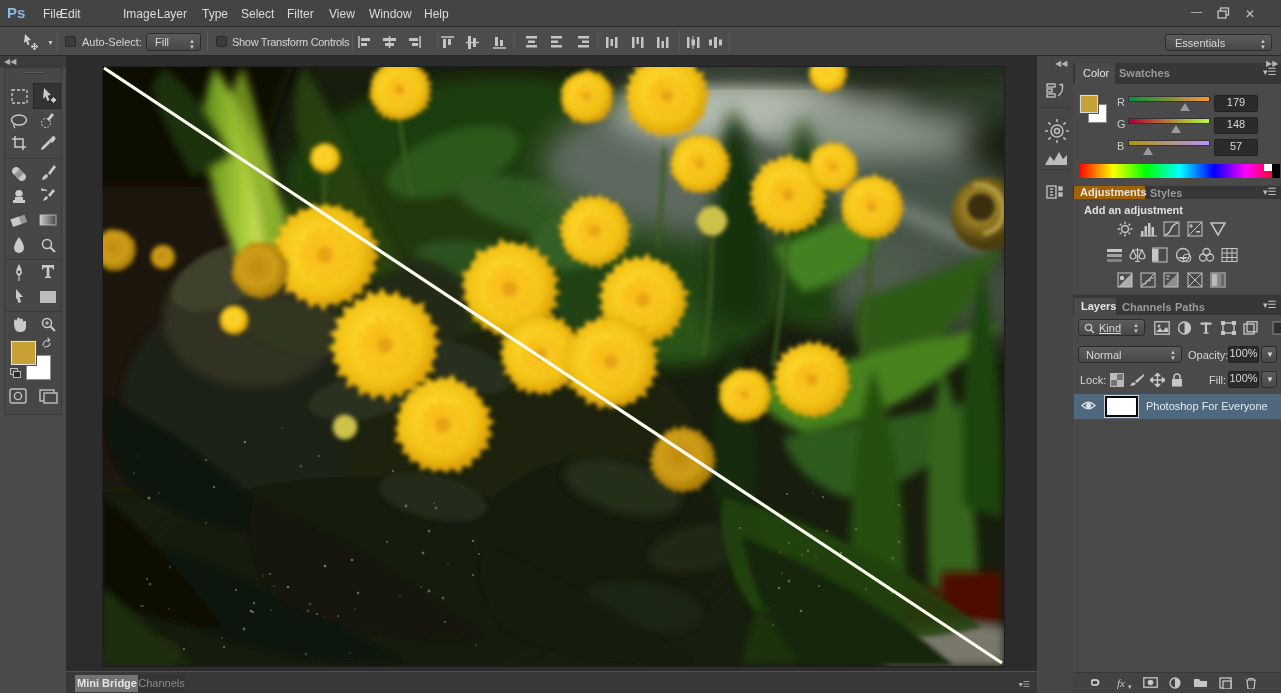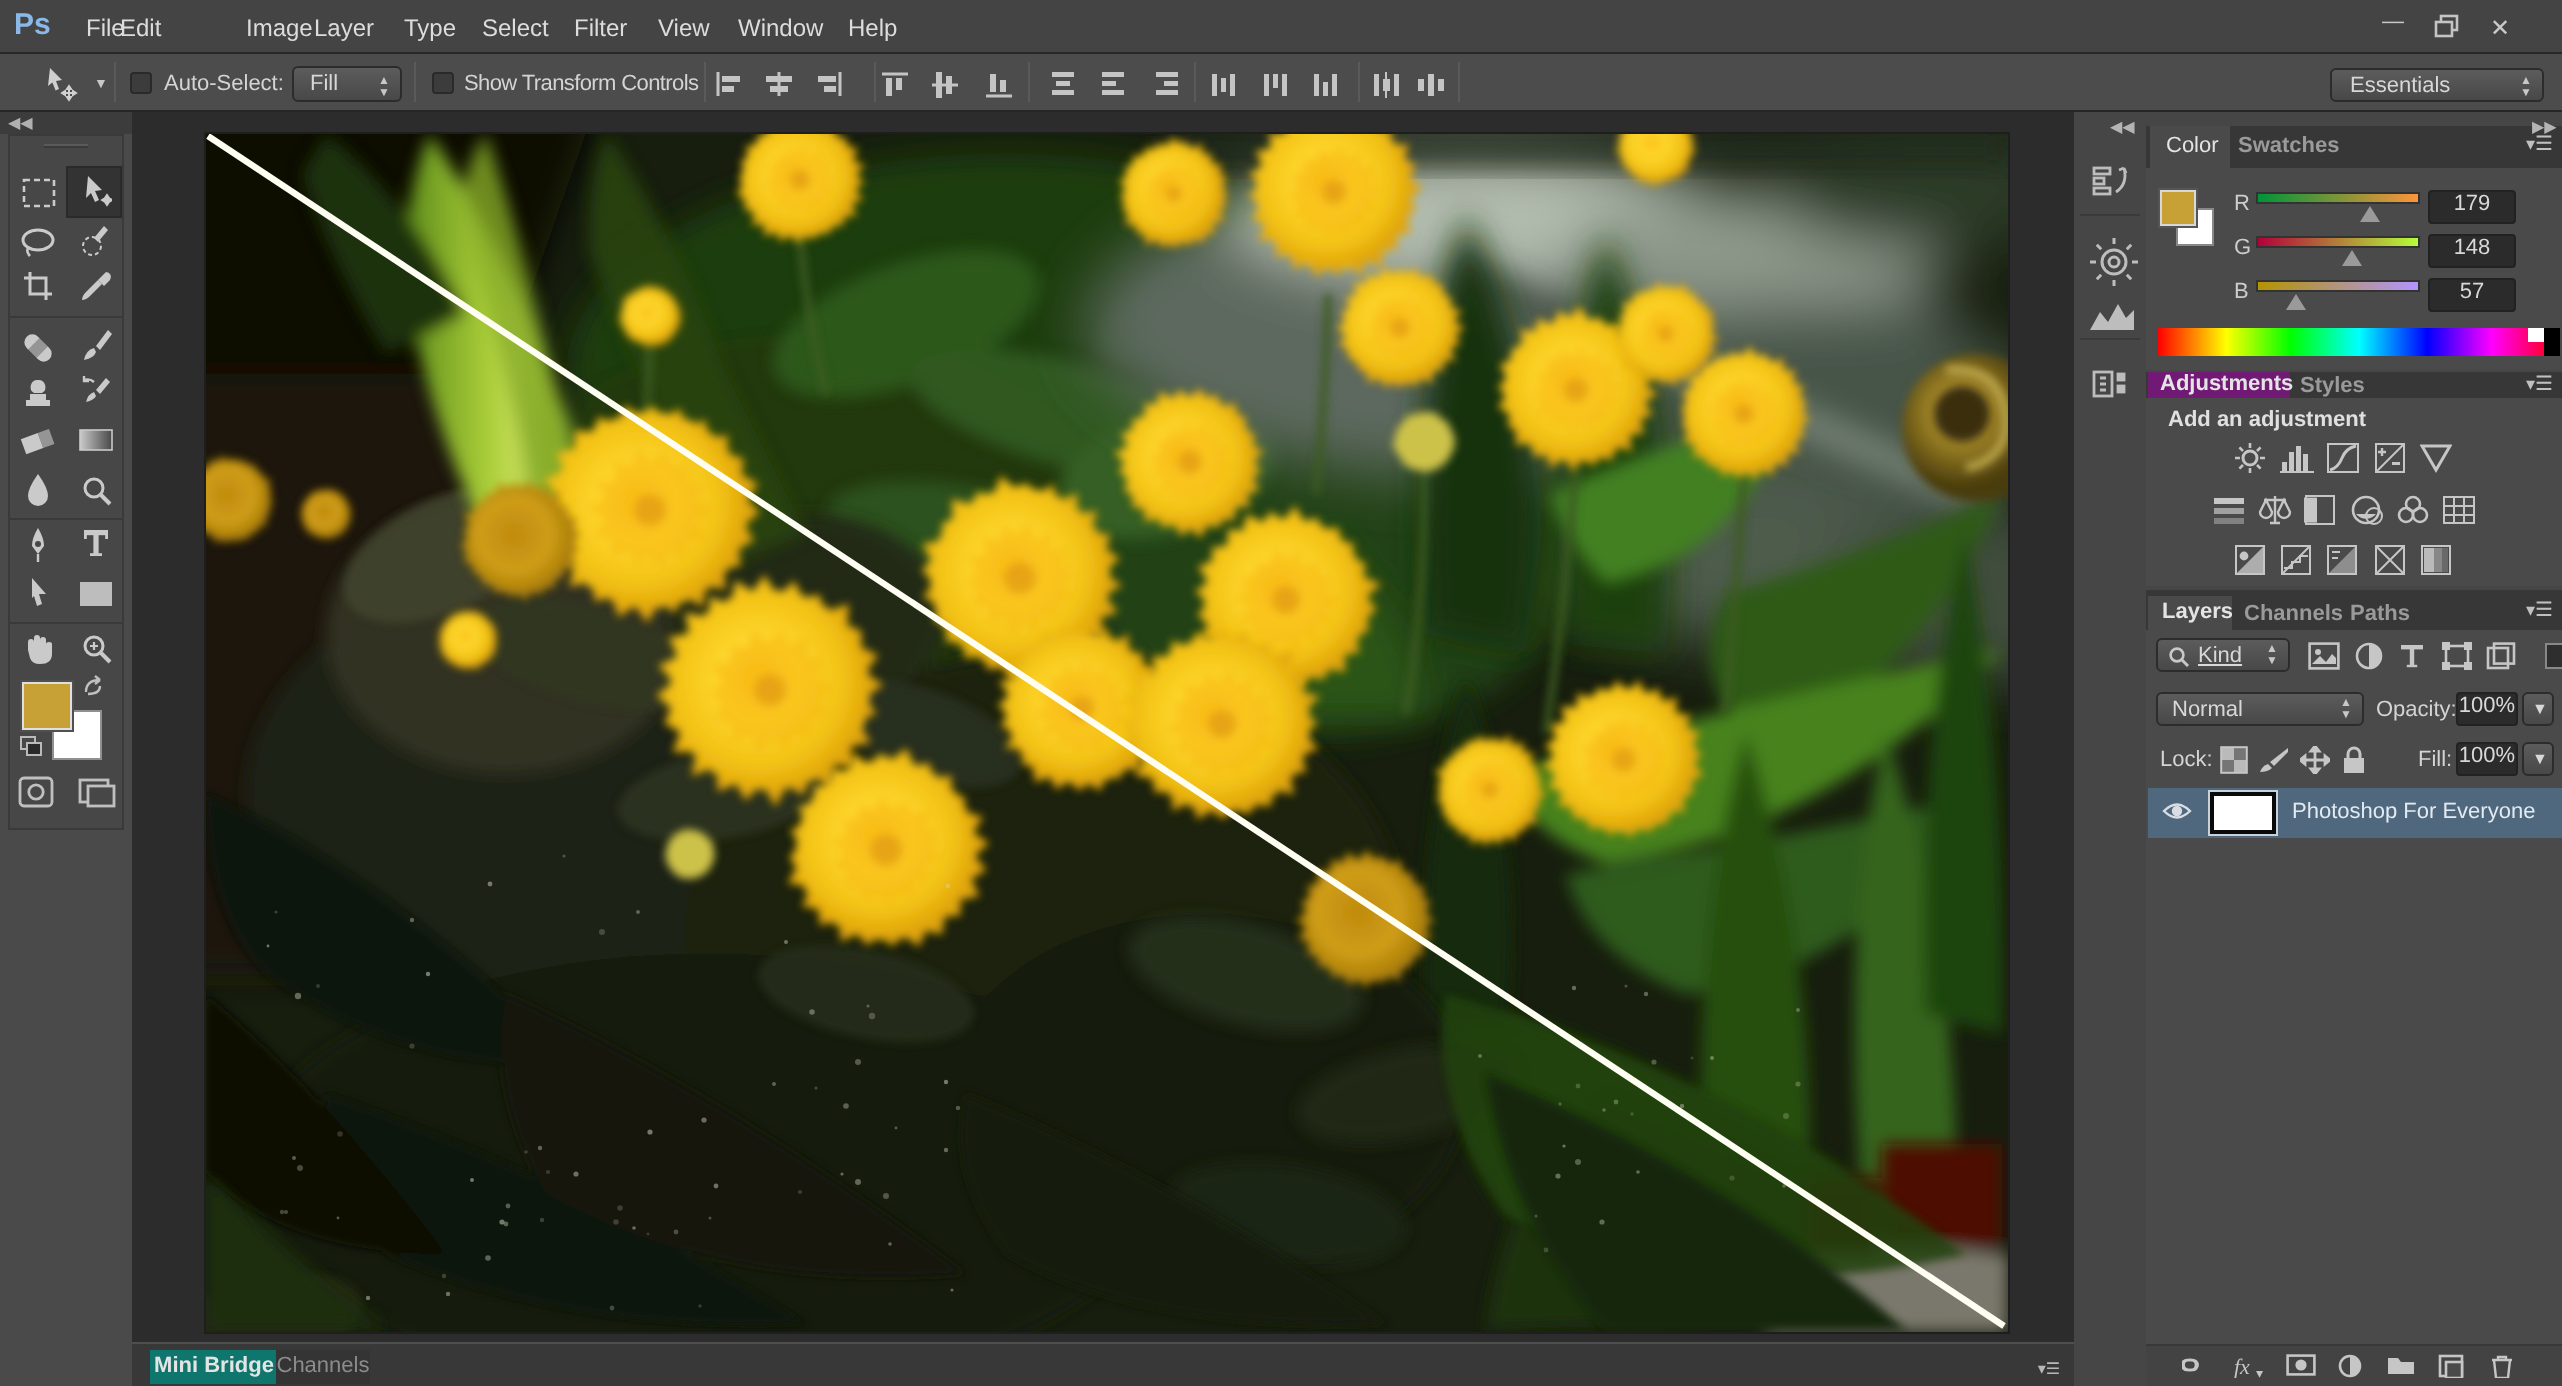--- a/index.html
+++ b/index.html
@@ -685,21 +685,21 @@
           <circle cx="753" cy="462" r="1.0" opacity="0.54"></circle>
           <circle cx="716" cy="519" r="0.9" opacity="0.54"></circle>
           <circle cx="686" cy="514" r="1.5" opacity="0.45"></circle>
           <circle cx="763" cy="522" r="1.3" opacity="0.26"></circle>
         </g>
 
     <line x1="1" y1="1" x2="899" y2="596" stroke="#fffef2" stroke-width="3.2"></line>
   </svg>
   </div>
   <div id="bottombar" class="abs">
-    <div class="btab" style="left:9px; width:64px; background:#0f766e; color:#e4e4e4; font-weight:bold; padding:2px 0 0 0; text-align:center;">Mini Bridge</div>
+    <div class="btab" style="left:9px; width:64px; background:#737373; color:#e4e4e4; font-weight:bold; padding:2px 0 0 0; text-align:center;">Mini Bridge</div>
     <div class="btab" style="left:72px; width:47px; background:#343434; color:#8c8c8c; padding:2px 0 0 0; text-align:center;">Channels</div>
     <div style="position:absolute; right:7px; top:8px; color:#b8b8b8; font-size:8px;">▾☰</div>
   </div>
 
   <div id="dockstrip" class="abs"></div>
   <div class="abs" style="left:1055px; top:59px; color:#b4b4b4; font-size:8px;">◀◀</div>
   <div class="abs" style="left:1040px; top:70px; width:30px; height:38px; border-bottom:1px solid #3a3a3a;"></div>
   <div class="abs" style="left:1040px; top:108px; width:30px; height:62px; border-bottom:1px solid #3a3a3a;"></div>
   <svg class="abs" style="left:1044px; top:80px" width="24" height="110" viewBox="0 0 24 110" fill="none" stroke="#bdbdbd" stroke-width="1.4">
     <rect x="3" y="4" width="8" height="3"></rect>
@@ -743,21 +743,21 @@
   <div class="abs thumb" style="left:1143px; top:147px;"></div>
   <div class="abs valbox" style="left:1214px; top:95px; width:44px; height:17px;">179</div>
   <div class="abs valbox" style="left:1214px; top:117px; width:44px; height:17px;">148</div>
   <div class="abs valbox" style="left:1214px; top:139px; width:44px; height:17px;">57</div>
   <div class="abs" style="left:1079px; top:164px; width:201px; height:14px; background:linear-gradient(90deg,#ff0000,#ffff00 17%,#00ff00 33%,#00ffff 50%,#0000ff 67%,#ff00ff 83%,#ff0000);"></div>
   <div class="abs" style="left:1264px; top:164px; width:10px; height:7px; background:#fff;"></div>
   <div class="abs" style="left:1272px; top:164px; width:8px; height:14px; background:#000;"></div>
 
   <div class="abs" style="left:1073px; top:186px; width:208px; height:13px; background:#373737;"></div>
   <div class="abs" style="left:1073px; top:199px; width:208px; height:94px; background:#4a4a4a;"></div>
-  <div class="abs" style="left:1074px; top:186px; width:71px; height:13px; background:#701a75; color:#e4e4e4; font-weight:bold; font-size:11px; padding:0px 0 0 6px;text-align:center;">Adjustments</div>
+  <div class="abs" style="left:1074px; top:186px; width:71px; height:13px; background:#a16207; color:#e4e4e4; font-weight:bold; font-size:11px; padding:0px 0 0 6px;text-align:center;">Adjustments</div>
   <div class="abs" style="left:1150px; top:187px; color:#9a9a9a; font-weight:bold; font-size:11px;">Styles</div>
   <div class="abs" style="left:1263px; top:186px; color:#c0c0c0; font-size:9px;">▾<span style="font-size:10px">☰</span></div>
   <div class="abs" style="left:1084px; top:204px; color:#e0e0e0; font-weight:bold; font-size:11px;">Add an adjustment</div>
   <svg class="abs" style="left:1117px; top:221px" width="16" height="16" viewBox="0 0 16 16">
       <circle cx="8" cy="8" r="3.5" fill="none" stroke="#c6c6c6" stroke-width="1.5"></circle>
       <g stroke="#c6c6c6" stroke-width="1.3">
         <path d="M8,0.5 v2.5 M8,13 v2.5 M0.5,8 h2.5 M13,8 h2.5 M2.7,2.7 l1.8,1.8 M11.5,11.5 l1.8,1.8 M13.3,2.7 l-1.8,1.8 M4.5,11.5 l-1.8,1.8"></path>
       </g>
     </svg>
   <svg class="abs" style="left:1140px; top:221px" width="17" height="16" viewBox="0 0 17 16">

